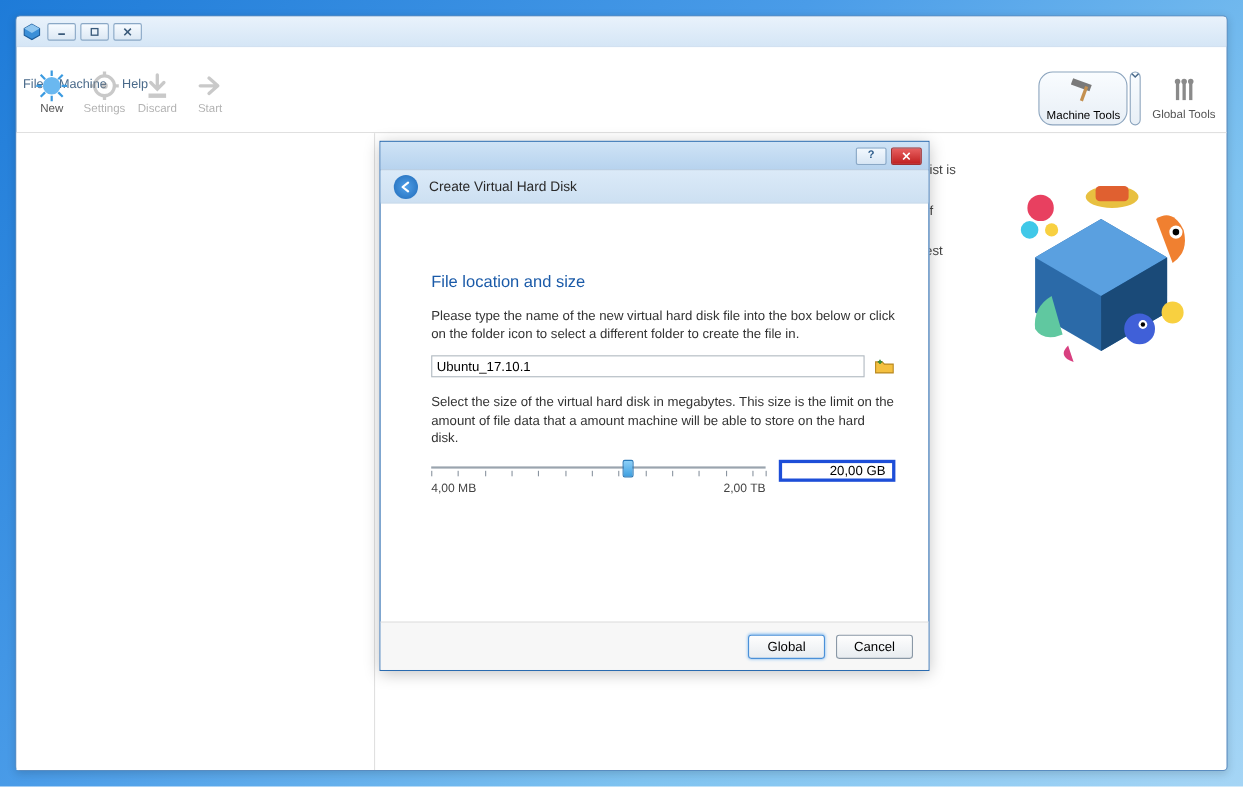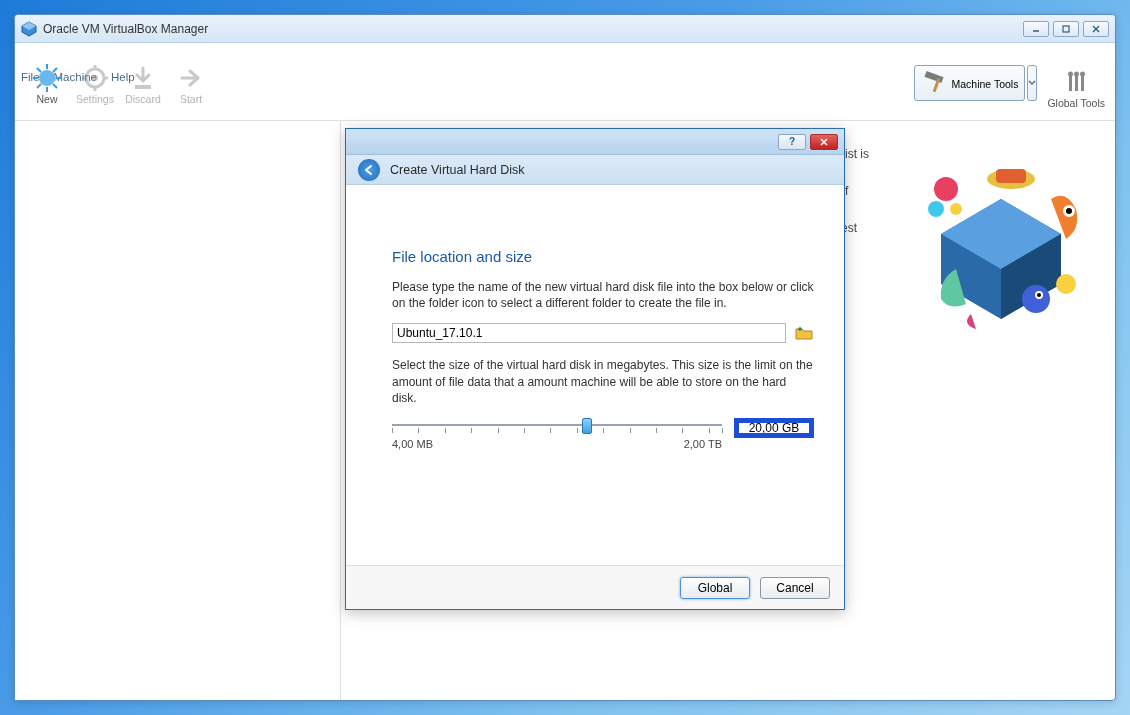--- a/index.html
+++ b/index.html
@@ -35,22 +35,22 @@
 .menubar span { cursor: default; margin-top: 48px; }
 .toolbar {
   height: 58px; display: flex; align-items: flex-start; padding: 0 8px 2px 8px;
   border-bottom: 1px solid #e0e0e0; position: relative;
 }
 .tool { display:flex; flex-direction:column; align-items:center; width: 48px; font-size:10.5px; color:#555; }
 .tool .ticon { width: 30px; height: 30px; display:flex; align-items:center; justify-content:center; }
 .tool.disabled { opacity: .45; }
 .right-tools { position: absolute; right: 6px; top: 2px; display:flex; gap: 6px; align-items:flex-start; }
 .machine-tools {
-  border: 1px solid #8aa3bd; border-radius: 3px; background: linear-gradient(#f9fcff,#e8eff6);
-  padding: 4px 6px 2px 6px; display:flex; flex-direction:row; align-items:center; font-size:10.5px;
+  border: 1px solid #8aa3bd; border-radius: 13px; background: linear-gradient(#f9fcff,#e8eff6);
+  padding: 4px 6px 2px 6px; display:flex; flex-direction:column; align-items:center; font-size:10.5px;
 }
 .global-tools { display:flex; flex-direction:column; align-items:center; font-size:10.5px; color:#555; padding:4px 4px 2px 4px; }
 .content {
   flex:1; display:flex; position:relative;
 }
 .sidebar { width: 326px; background:#fff; border-right:1px solid #e0e0e0; }
 .detail { flex:1; position:relative; }
 .welcome-txt { position:absolute; right:20px; top:22px; font-size:12px; color:#444; text-align:left; line-height:1.9; }
 .mascot { position:absolute; right:14px; top:18px; width:200px; height:200px; }
 
@@ -89,21 +89,21 @@
 .slider-wrap { margin: 10px 0 4px 0; display:flex; gap:12px; align-items:flex-start; }
 .slider-col { flex:1; }
 .slider-track { position:relative; height:18px; }
 .track-line { position:absolute; left:0; right:0; top:6px; height:2px; background:#9aa4ae; }
 .tick { position:absolute; top:10px; width:1px; height:5px; background:#8a94a0; }
 .thumb {
   position:absolute; top:0; width:10px; height:16px; background:linear-gradient(#8dd0f8,#3fa0e0);
   border:1px solid #2a7ab8; border-radius:2px; transform:translateX(-50%);
 }
 .size-box {
-  width:80px; height:20px; border:5px solid #1d4ed8; text-align:center; padding:2px 6px; font-size:12px;
+  width:106px; height:20px; border:3px solid #1d4ed8; text-align:right; padding:2px 6px; font-size:12px;
 }
 .range-labels { display:flex; justify-content:space-between; font-size:11px; color:#444; margin-top:2px; }
 .dlg-footer {
   position:absolute; left:0; right:0; bottom:0; height:44px;
   display:flex; align-items:center; justify-content:flex-end; gap:10px;
   padding: 0 14px; border-top:1px solid #e0e0e0; background:#f7f7f7;
 }
 .btn {
   min-width:70px; height:22px; border:1px solid #8a98a6; border-radius:3px;
   background:linear-gradient(#fefefe,#e8ecf0); font-size:12px; display:flex; align-items:center; justify-content:center;
@@ -114,21 +114,20 @@
 <body>
 
 <div class="main-window">
   <div class="titlebar">
     <span class="app-icon">
       <svg viewBox="0 0 16 16">
           <polygon points="8,1 15,5 15,11 8,15 1,11 1,5" fill="#3a8fd8" stroke="#1a5a98"></polygon>
           <polygon points="8,1 15,5 8,9 1,5" fill="#8fc6f0"></polygon>
         </svg>
     </span>
-    <span class="title">Oracle VM VirtualBox Manager</span>
     <div class="winbtns">
       <div class="winbtn">
           <svg viewBox="0 0 10 10">
             <line x1="2" y1="7" x2="8" y2="7" stroke="#3a5a7a" stroke-width="1.5"></line>
           </svg>
         </div>
       <div class="winbtn">
           <svg viewBox="0 0 10 10">
             <rect x="2" y="2" width="6" height="6" fill="none" stroke="#3a5a7a" stroke-width="1.2"></rect>
           </svg>

